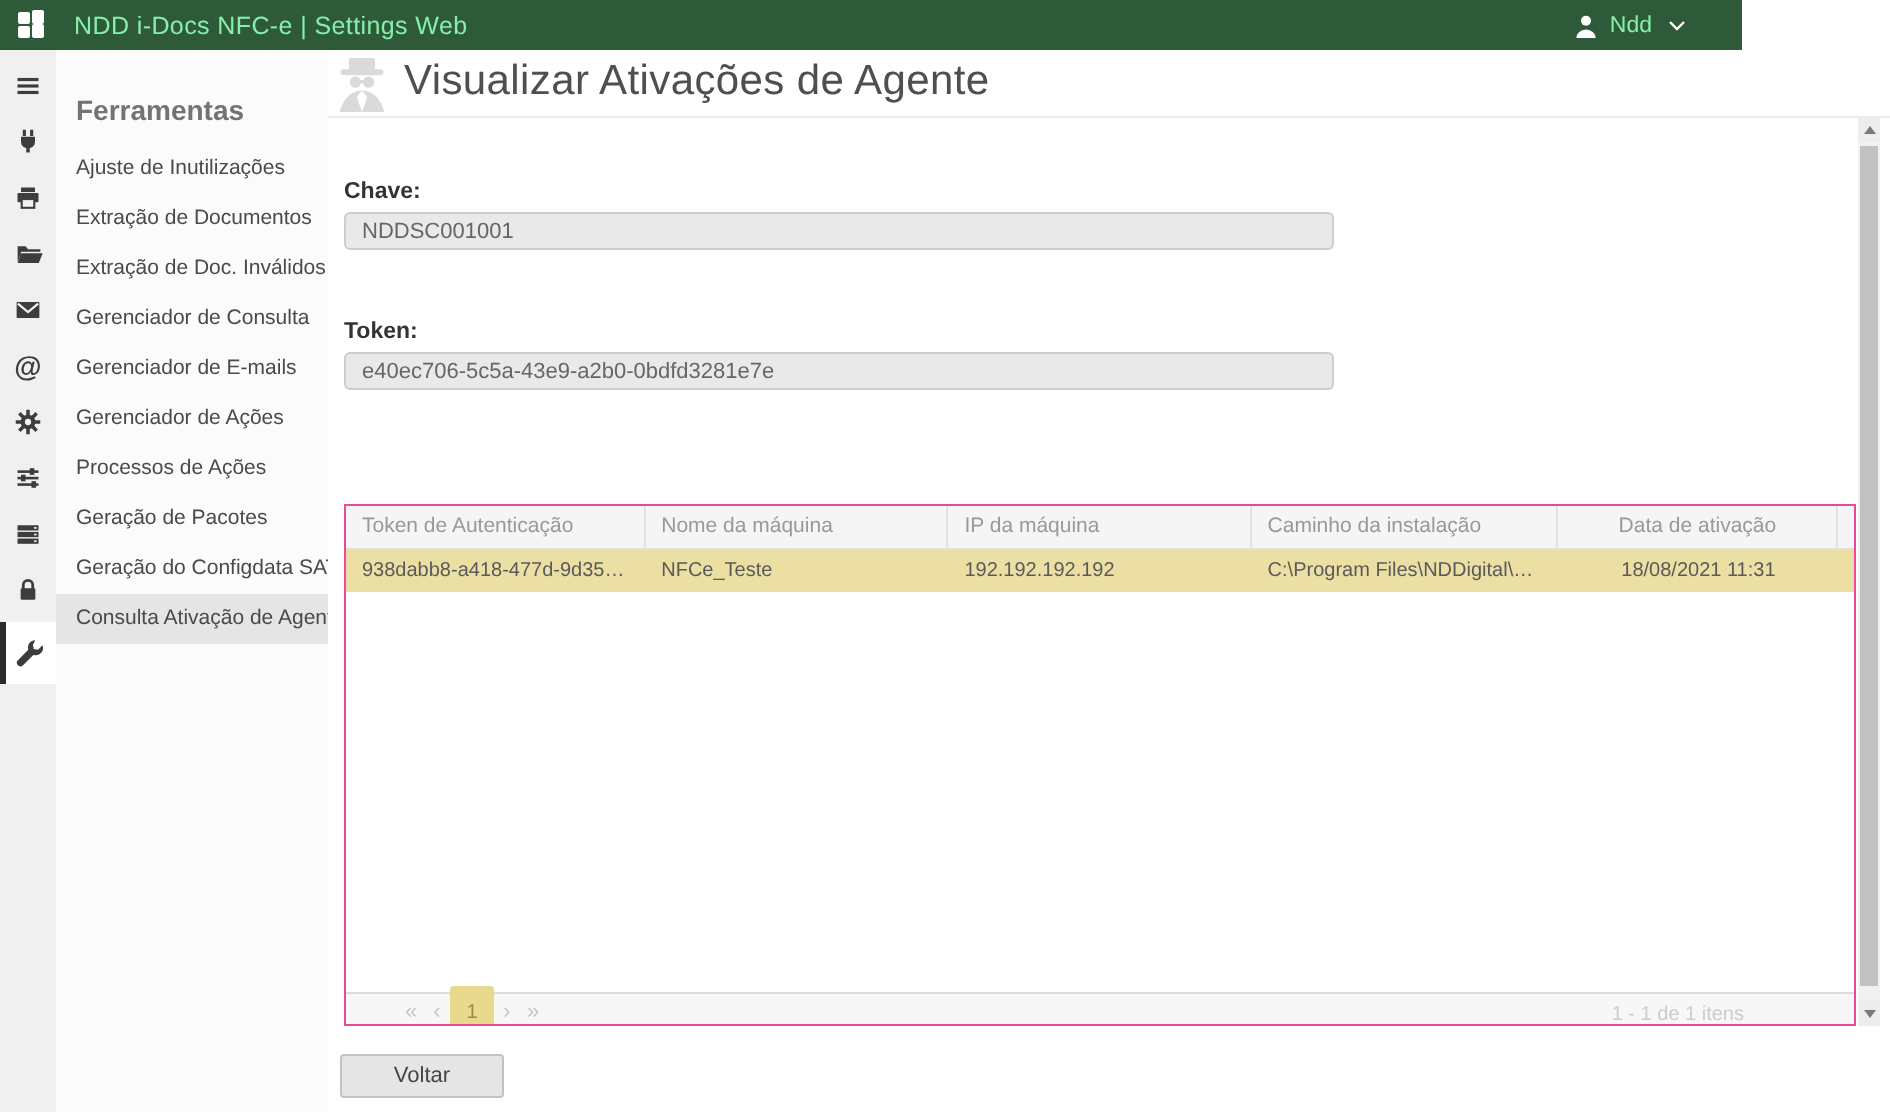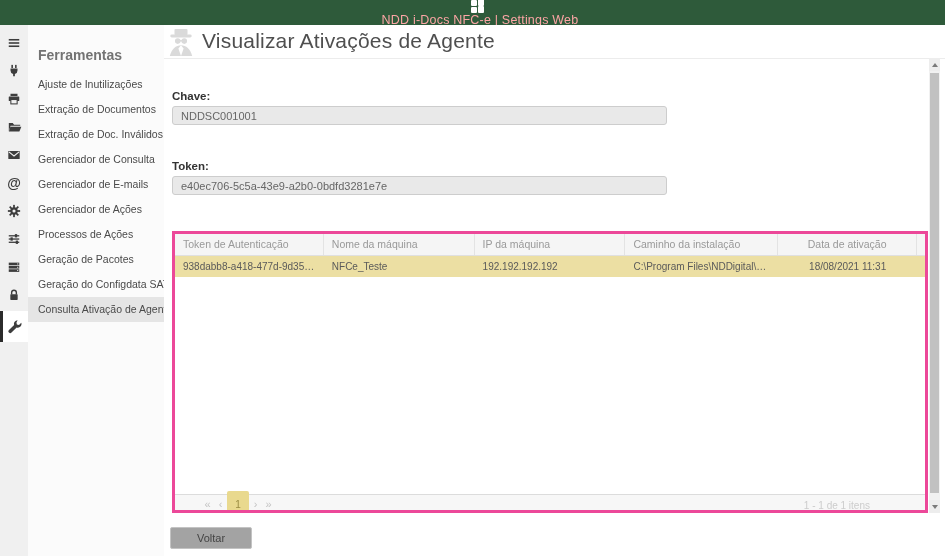--- a/index.html
+++ b/index.html
@@ -1,22 +1,22 @@
 <!DOCTYPE html>
 <html><head>
 <meta charset="utf-8">
 <style>
   html,body{margin:0;padding:0;}
   body{width:945px;height:556px;overflow:hidden;background:#fff;
        font-family:"Liberation Sans","DejaVu Sans",sans-serif;}
   .app{position:relative;width:945px;height:556px;background:#fff;overflow:hidden;}
 
   
-  .topbar{position:absolute;left:0;top:0;width:945px;height:25px;background:#2e5a3a;
-          display:flex;align-items:center;color:#fca5a5;flex-direction:column;}
+  .topbar{position:absolute;left:0;top:0;width:871px;height:25px;background:#2e5a3a;
+          display:flex;align-items:center;color:#86efac;}
   .logo-grid{width:13px;height:13px;margin-left:9px;display:grid;
              grid-template-columns:6px 6px;grid-template-rows:6px 6px;gap:1px;}
   .logo-grid span{background:#fff;border-radius:1px;display:block;}
   .logo-grid span:nth-child(2){margin-top:-1px;}
   .logo-grid span:nth-child(4){margin-top:-1px;}
   .topbar-title{margin-left:15px;font-size:12.5px;letter-spacing:.2px;}
   .topbar-user{margin-left:auto;display:flex;align-items:center;margin-right:28px;cursor:pointer;}
   .topbar-user .uname{font-size:11.5px;margin:0 8px 0 6px;}
 
   
@@ -45,21 +45,21 @@
   .scroll-panel{position:absolute;left:0;top:33px;width:765px;height:455px;overflow:hidden;}
   .content{position:absolute;left:0;top:0;right:0;bottom:0;display:flex;flex-direction:column;
            padding:6px 0 0 8px;}
   .field-group{margin-bottom:9px;margin-top:26px;}
   .field-label{font-size:11.5px;font-weight:700;color:#333;margin-bottom:4px;}
   .field-input{width:495px;height:19px;background:#e9e9e9;border:1px solid #cdcdcd;border-radius:3px;
                font-family:"Liberation Sans","DejaVu Sans",sans-serif;
                font-size:11px;color:#666;padding:0 8px;box-sizing:border-box;display:block;}
 
   
-  .grid{margin-top:27px;width:756px;flex:1;border:3px solid #ec4899;box-sizing:border-box;
+  .grid{margin-top:48px;width:756px;flex:1;border:1px solid #ec4899;box-sizing:border-box;
         display:flex;flex-direction:column;position:relative;background:#fff;}
   .grid-header{display:flex;height:21px;background:#f5f5f5;border-bottom:1px solid #e0e0e0;}
   .gh-cell{font-size:10.5px;color:#999;line-height:20px;padding:0 8px;box-sizing:border-box;
            white-space:nowrap;overflow:hidden;border-right:1px solid #e3e3e3;cursor:pointer;}
   .gh-cell.last{border-right:none;}
   .grid-row{display:flex;height:21px;background:#ecdfa3;cursor:pointer;}
   .gr-cell{font-size:10px;color:#5a5a5a;line-height:21px;padding:0 8px;box-sizing:border-box;
            white-space:nowrap;overflow:hidden;text-overflow:ellipsis;}
   .c0{width:150px;} .c1{width:152px;} .c2{width:152px;} .c3{width:154px;} .c4{width:140px;text-align:center;} .c5{width:8px;padding:0;}
   .grid-filler{flex:1;background:#fff;}
@@ -78,21 +78,21 @@
   .sb-btn{position:absolute;left:0;width:11px;height:13px;background:#ededed;display:flex;
           align-items:center;justify-content:center;cursor:pointer;}
   .sb-btn.up{top:0;} .sb-btn.down{bottom:0;}
   .tri-up{width:0;height:0;border-left:3px solid transparent;border-right:3px solid transparent;
           border-bottom:4px solid #7a7a7a;}
   .tri-down{width:0;height:0;border-left:3px solid transparent;border-right:3px solid transparent;
             border-top:4px solid #7a7a7a;}
   .sb-thumb{position:absolute;left:1px;top:15px;width:9px;height:420px;background:#c1c1c1;cursor:pointer;}
 
   
-  .voltar-btn{position:absolute;left:6px;top:502px;width:82px;height:22px;background:#a3a3a3;
+  .voltar-btn{position:absolute;left:6px;top:502px;width:82px;height:22px;background:#e5e5e5;
               border:1px solid #c3c3c3;border-radius:2px;font-size:11px;color:#444;
               font-family:"Liberation Sans","DejaVu Sans",sans-serif;cursor:pointer;}
 </style>
 </head>
 <body>
 
 <div class="app">
 
   <div class="topbar">
     <div class="logo-grid">

